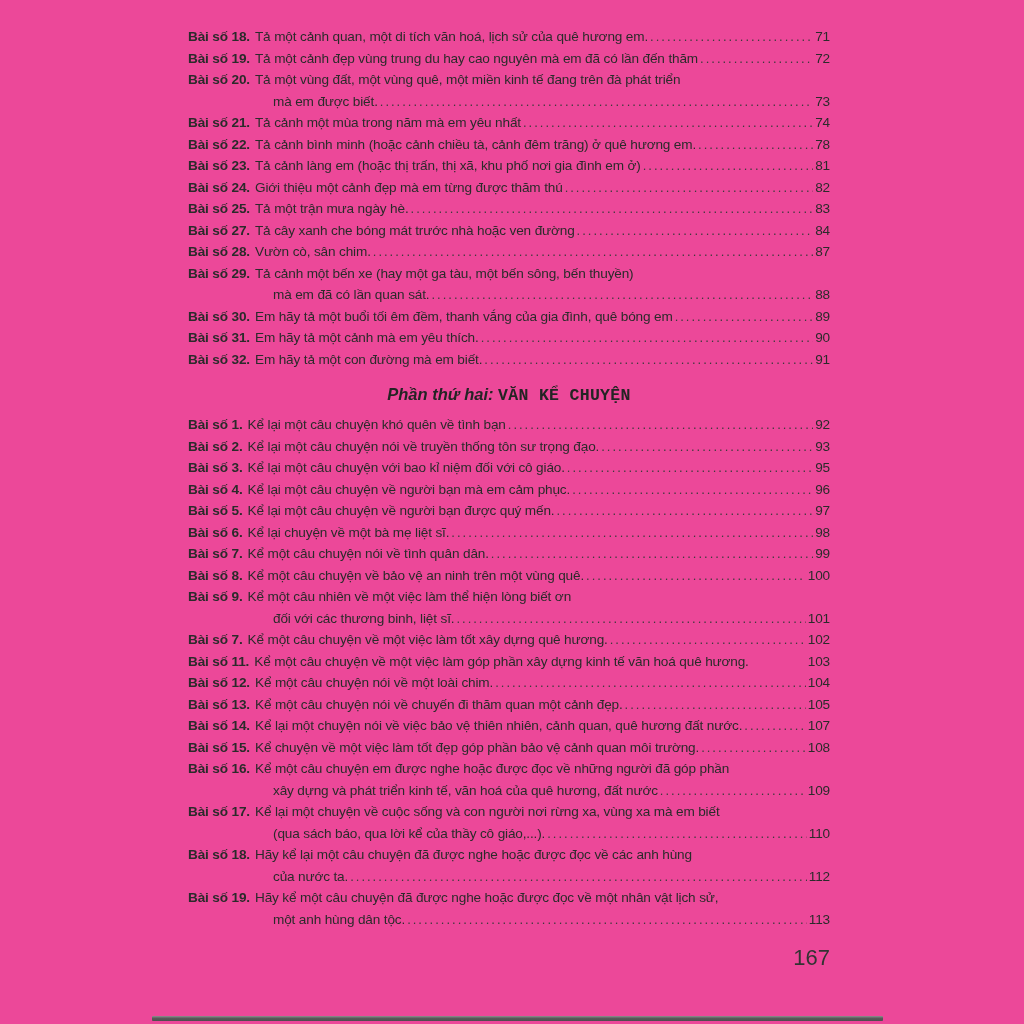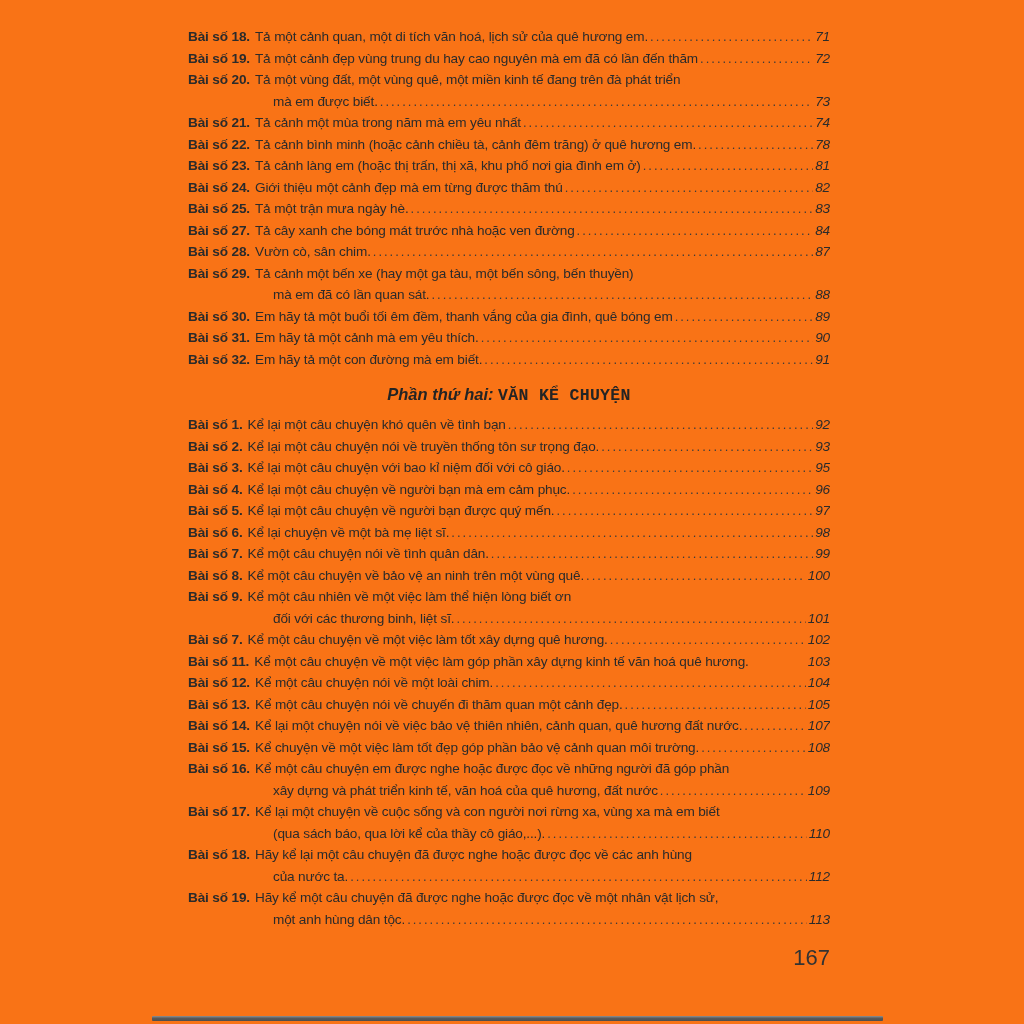--- a/index.html
+++ b/index.html
@@ -4,21 +4,21 @@
 <style>
   html, body {
     margin: 0; padding: 0;
     width: 1024px; height: 1024px;
     background: #fdfdfd;
     font-family: "Liberation Sans", sans-serif;
   }
   .photo {
     position: relative;
     width: 1024px; height: 1024px;
-    background: #f97316;
+    background: #ec4899;
     overflow: hidden;
   }
   .toc {
     position: absolute;
     left: 188px; top: 26px;
     width: 642px;
     color: #2b2b2b;
   }
   .row {
     display: flex;
@@ -43,21 +43,21 @@
     overflow: hidden;
     margin: 0 2px;
     color: #3c3c3c;
   }
   .leader::after {
     content: "..................................................................................................................................................";
     font-size: 13px;
     letter-spacing: 2px;
   }
   .leader.off::after { content: ""; }
-  .pagenum { flex: none; text-align: right; font-style: italic; }
+  .pagenum { flex: none; text-align: right; }
   .heading {
     height: 22px; line-height: 22px;
     margin: 13px 0 9px 0;
     text-align: center;
     font-size: 16.5px;
     color: #242424;
   }
   .heading .h-it { font-style: italic; font-weight: bold; }
   .heading .h-b  { font-weight: bold; letter-spacing: 0.3px; font-family: Liberation Mono, monospace; }
   .folio {

